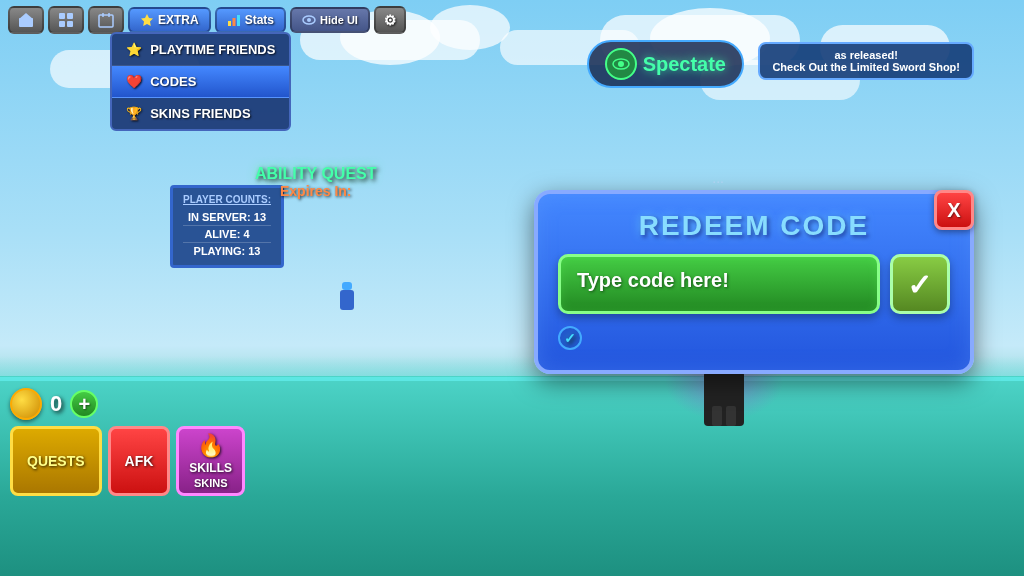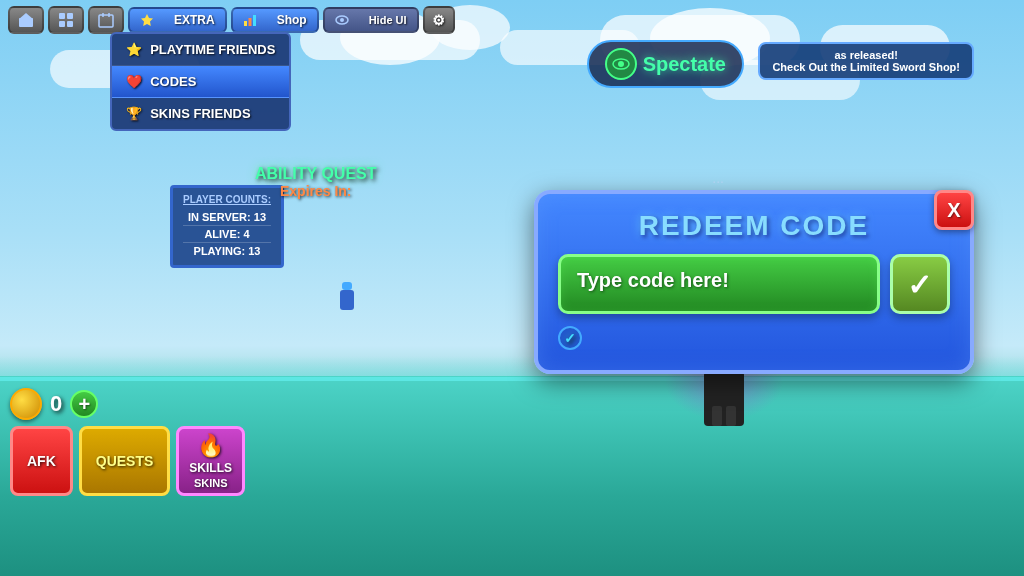--- a/index.html
+++ b/index.html
@@ -52,21 +52,21 @@
       display: flex;
       align-items: center;
       gap: 4px;
       padding: 6px 8px;
       z-index: 100;
     }
 
     .top-btn {
       display: flex;
       align-items: center;
-      gap: 20px;
+      gap: 4px;
       padding: 4px 10px;
       border-radius: 6px;
       font-size: 12px;
       font-weight: bold;
       cursor: pointer;
       border: 2px solid rgba(0,0,0,0.3);
       color: white;
       text-shadow: 1px 1px 2px rgba(0,0,0,0.8);
     }
 
@@ -524,21 +524,21 @@
         <polygon points="7,1 9,5 13,5.5 10,8.5 10.8,13 7,11 3.2,13 4,8.5 1,5.5 5,5" fill="#ffdd44"></polygon>
       </svg>
     <span>EXTRA</span>
   </div>
   <div class="top-btn btn-blue">
     <svg width="14" height="14" viewBox="0 0 14 14">
         <rect x="1" y="8" width="3" height="5" fill="#ffdd44"></rect>
         <rect x="5.5" y="5" width="3" height="8" fill="#ff8844"></rect>
         <rect x="10" y="2" width="3" height="11" fill="#44ddff"></rect>
       </svg>
-    <span>Shop</span>
+    <span>Stats</span>
   </div>
   <div class="top-btn btn-hide">
     <svg width="14" height="14" viewBox="0 0 14 14">
         <ellipse cx="7" cy="7" rx="6" ry="4" fill="none" stroke="#aaccff" stroke-width="1.5"></ellipse>
         <circle cx="7" cy="7" r="2" fill="#aaccff"></circle>
       </svg>
     <span>Hide UI</span>
   </div>
   <div class="top-btn btn-gear">
     <span>⚙</span>
@@ -609,22 +609,22 @@
   </div>
 </div>
 
 <div class="bottom-left">
   <div class="coin-row">
     <div class="coin-icon"></div>
     <span class="coin-count">0</span>
     <div class="plus-btn">+</div>
   </div>
   <div class="action-row">
+    <button class="action-btn btn-quests">QUESTS</button>
     <button class="action-btn btn-afk">AFK</button>
-    <button class="action-btn btn-quests">QUESTS</button>
     <button class="action-btn btn-skills-skins">
       <span class="flame-icon">🔥</span>
       <span class="skills-label">SKILLS</span>
       <span class="skins-label">SKINS</span>
     </button>
   </div>
 </div>
 
 <div class="redeem-panel">
   <div class="close-btn">X</div>

